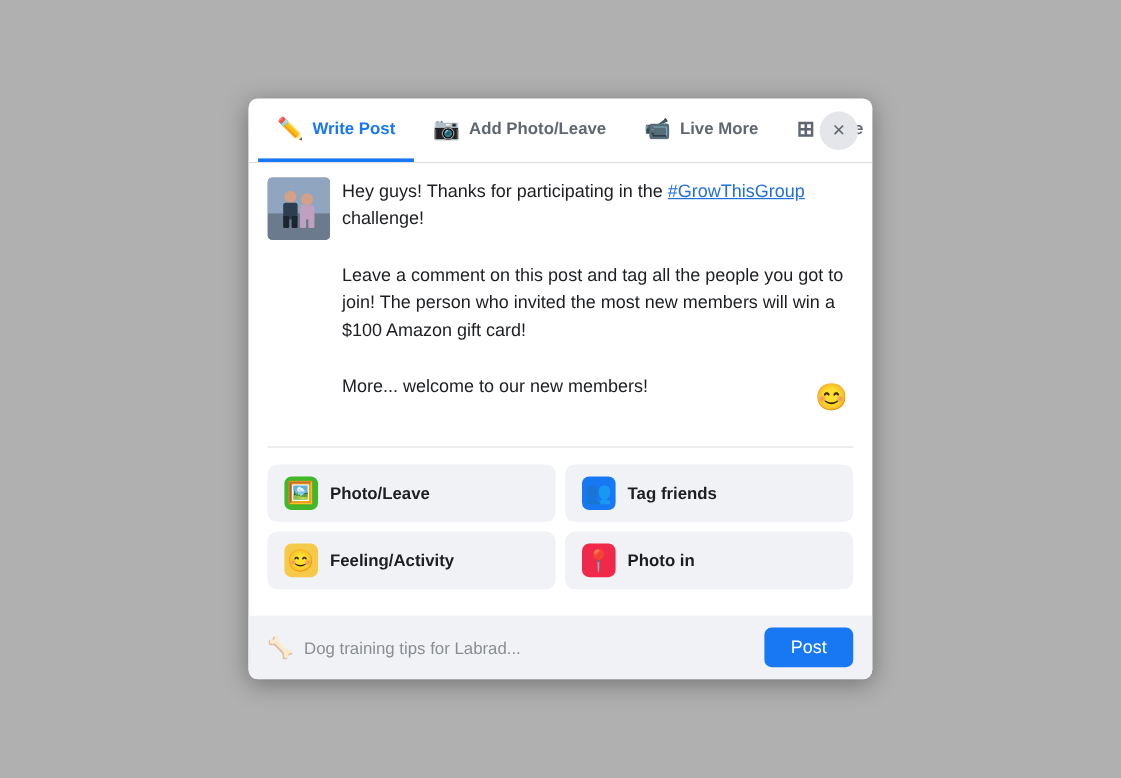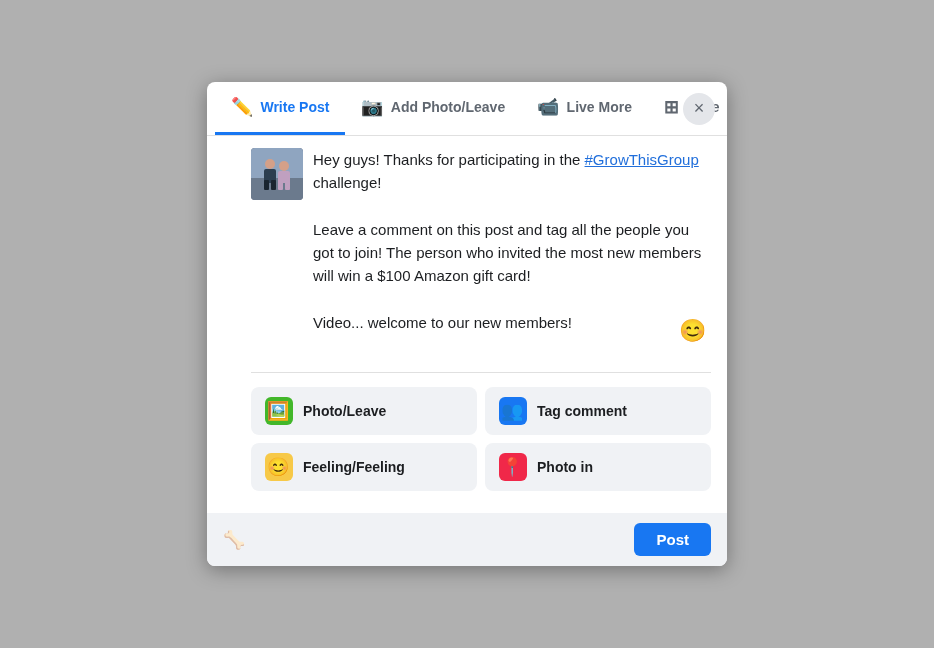--- a/index.html
+++ b/index.html
@@ -74,21 +74,20 @@
       align-items: center;
       justify-content: center;
       color: #606770;
       font-size: 18px;
       font-weight: 300;
     }
 
     
     .modal-body {
       padding: 12px 16px;
-      margin-left: 28px;
     }
 
     .post-area {
       display: flex;
       gap: 10px;
       align-items: flex-start;
       min-height: 220px;
     }
 
     .post-content {
@@ -188,21 +187,21 @@
       font-size: 18px;
     }
 
     .post-btn {
       background: #1877f2;
       color: #fff;
       border: none;
       border-radius: 6px;
       padding: 8px 22px;
       font-size: 15px;
-      font-weight: 700;
+      font-weight: 400;
       cursor: pointer;
     }
 
     
     .avatar-photo {
       width: 52px;
       height: 52px;
       border-radius: 4px;
       overflow: hidden;
       background: #7a8598;
@@ -261,51 +260,52 @@
           <rect x="34" y="32" width="5" height="10" rx="1" fill="#c0a0c0"></rect>
         </svg>
       </div>
 
       <div class="post-content">
         <div class="post-text" contenteditable="true" style="">
           <span>Hey guys! Thanks for participating in the </span><span class="hashtag">#GrowThisGroup</span><span> challenge!</span>
           <br><br>
           <span>Leave a comment on this post and tag all the people you got to join! The person who invited the most new members will win a $100 Amazon gift card!</span>
           <br><br>
-          <span>Video... welcome to our new members!</span>
+          <span>More... welcome to our new members!</span>
         </div>
         <button class="emoji-btn">
           <span>😊</span>
         </button>
       </div>
     </div>
 
     <div class="modal-divider"></div>
 
     <div class="action-grid">
       <button class="action-btn">
         <span class="action-icon icon-green">🖼️</span>
         <span>Photo/Leave</span>
       </button>
       <button class="action-btn">
         <span class="action-icon icon-blue">👥</span>
-        <span>Tag comment</span>
+        <span>Tag friends</span>
       </button>
       <button class="action-btn">
         <span class="action-icon icon-yellow">😊</span>
-        <span>Feeling/Feeling</span>
+        <span>Feeling/Activity</span>
       </button>
       <button class="action-btn">
         <span class="action-icon icon-red">📍</span>
         <span>Photo in</span>
       </button>
     </div>
   </div>
 
   <div class="modal-footer">
     <div class="footer-context">
       <span class="footer-context-icon">🦴</span>
+      <span>Dog training tips for Labrad...</span>
     </div>
     <button class="post-btn">
       <span>Post</span>
     </button>
   </div>
 </div>
 
 </body></html>

